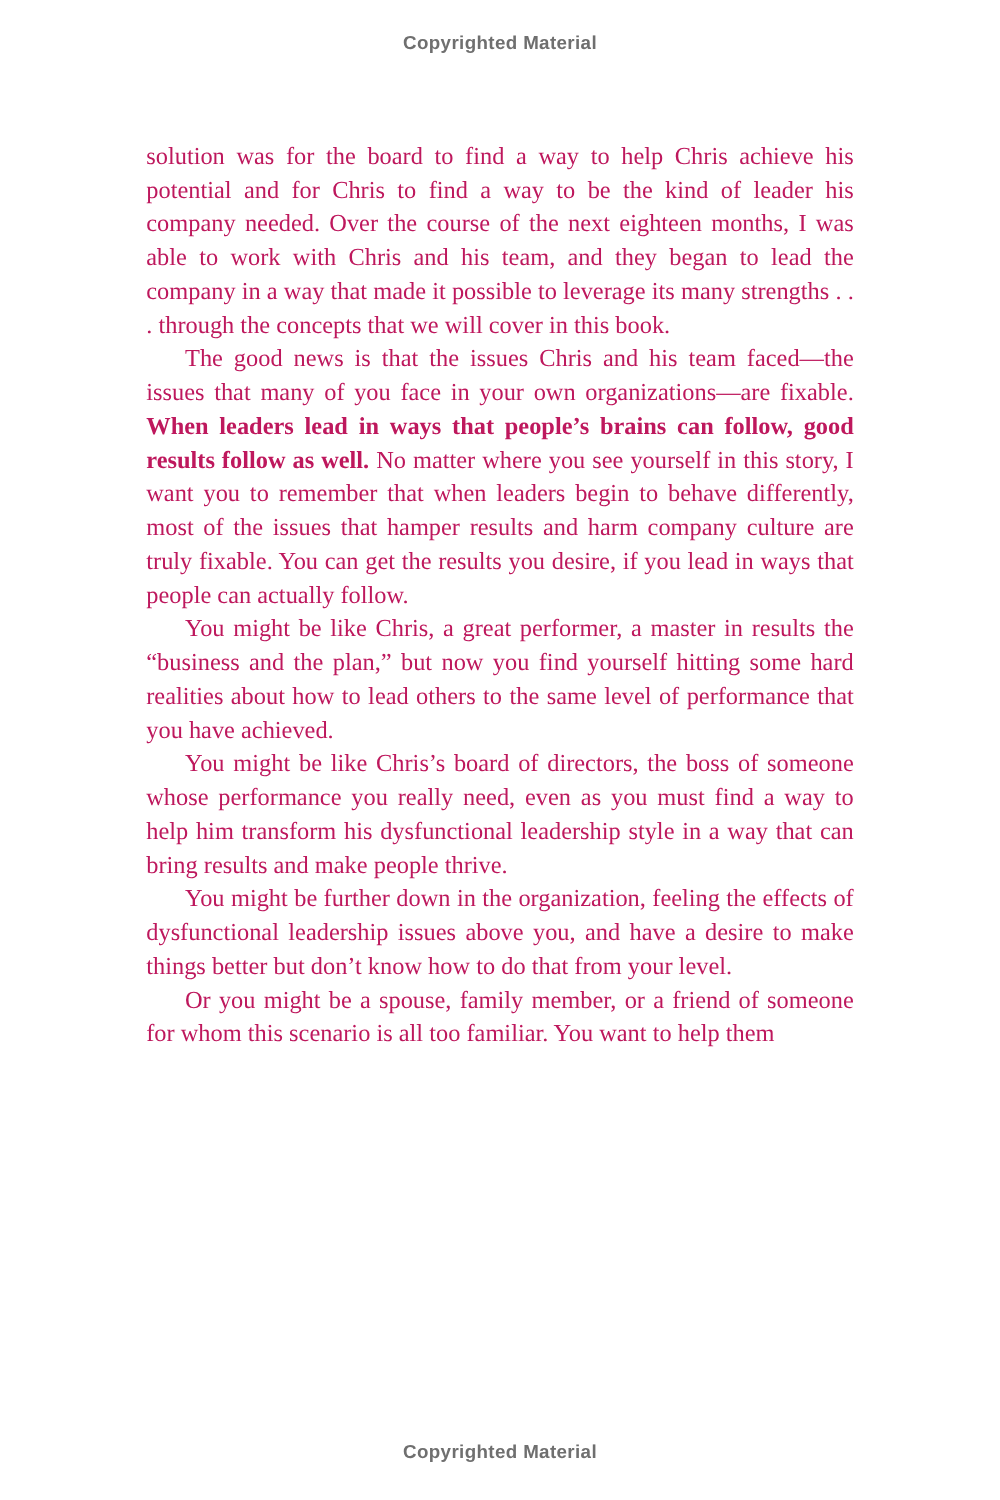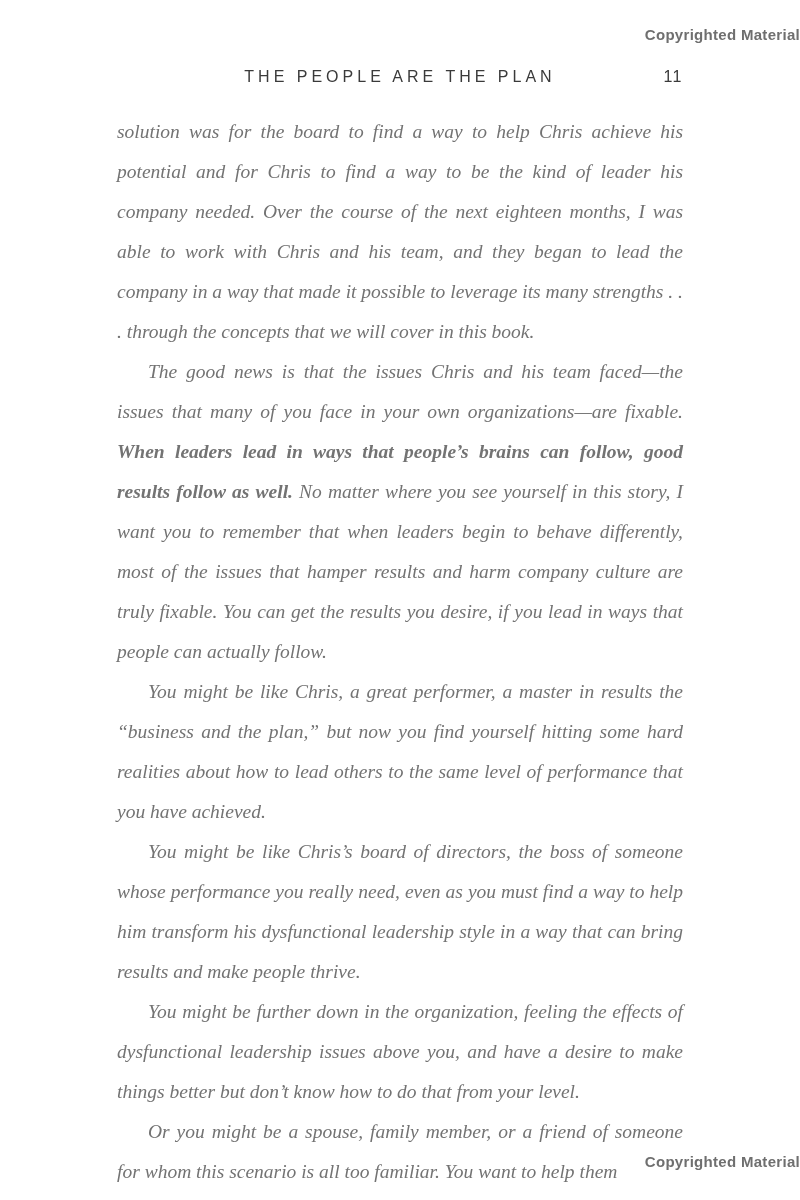--- a/index.html
+++ b/index.html
@@ -7,21 +7,21 @@
     position: relative;
     width: 800px;
     height: 1200px;
     background: #ffffff;
     overflow: hidden;
     font-family: "Liberation Serif", serif;
   }
   .copyright {
     position: absolute;
     left: 0; right: 0;
-    text-align: right;
+    text-align: center;
     font-family: "Liberation Sans", sans-serif;
     font-weight: bold;
     font-size: 15px;
     letter-spacing: 0.3px;
     color: #6f6f6f;
   }
   .copyright.top { top: 26px; }
   .copyright.bottom { top: 1153px; }
   .running-header {
     position: absolute;
@@ -43,40 +43,35 @@
     top: 0;
     letter-spacing: 1.5px;
     color: #3a3a3a;
   }
   .body-text {
     position: absolute;
     top: 112px;
     left: 117px;
     width: 566px;
     font-size: 19.5px;
-    line-height: 40px;
-    color: #737373;
+    line-height: 27px;
+    color: #be185d;
     text-align: justify;
-    font-style: italic;
   }
   .body-text p { margin: 0; padding: 0; }
   .body-text p.indent { text-indent: 31px; }
   .body-text b { font-weight: bold; }
 </style>
 </head>
 <body>
 
 <div class="page">
 
   <div class="copyright top">Copyrighted Material</div>
 
-  <div class="running-header">
-    <span>THE PEOPLE ARE THE PLAN</span>
-    <span class="page-number">11</span>
-  </div>
 
   <div class="body-text">
       <p><span>solution was for the board to find a way to help Chris achieve his potential and for Chris to find a way to be the kind of leader his company needed. Over the course of the next eighteen months, I was able to work with Chris and his team, and they began to lead the company in a way that made it possible to leverage its many strengths . . . through the concepts that we will cover in this book.</span></p>
       <p class="indent"><span>The good news is that the issues Chris and his team faced—the issues that many of you face in your own organizations—are fixable. </span><b>When leaders lead in ways that people’s brains can follow, good results follow as well.</b><span> No matter where you see yourself in this story, I want you to remember that when leaders begin to behave differently, most of the issues that hamper results and harm company culture are truly fixable. You can get the results you desire, if you lead in ways that people can actually follow.</span></p>
       <p class="indent"><span>You might be like Chris, a great performer, a master in results the “business and the plan,” but now you find yourself hitting some hard realities about how to lead others to the same level of performance that you have achieved.</span></p>
       <p class="indent"><span>You might be like Chris’s board of directors, the boss of someone whose performance you really need, even as you must find a way to help him transform his dysfunctional leadership style in a way that can bring results and make people thrive.</span></p>
       <p class="indent"><span>You might be further down in the organization, feeling the effects of dysfunctional leadership issues above you, and have a desire to make things better but don’t know how to do that from your level.</span></p>
       <p class="indent"><span>Or you might be a spouse, family member, or a friend of someone for whom this scenario is all too familiar. You want to help them</span></p>
     </div>
 

